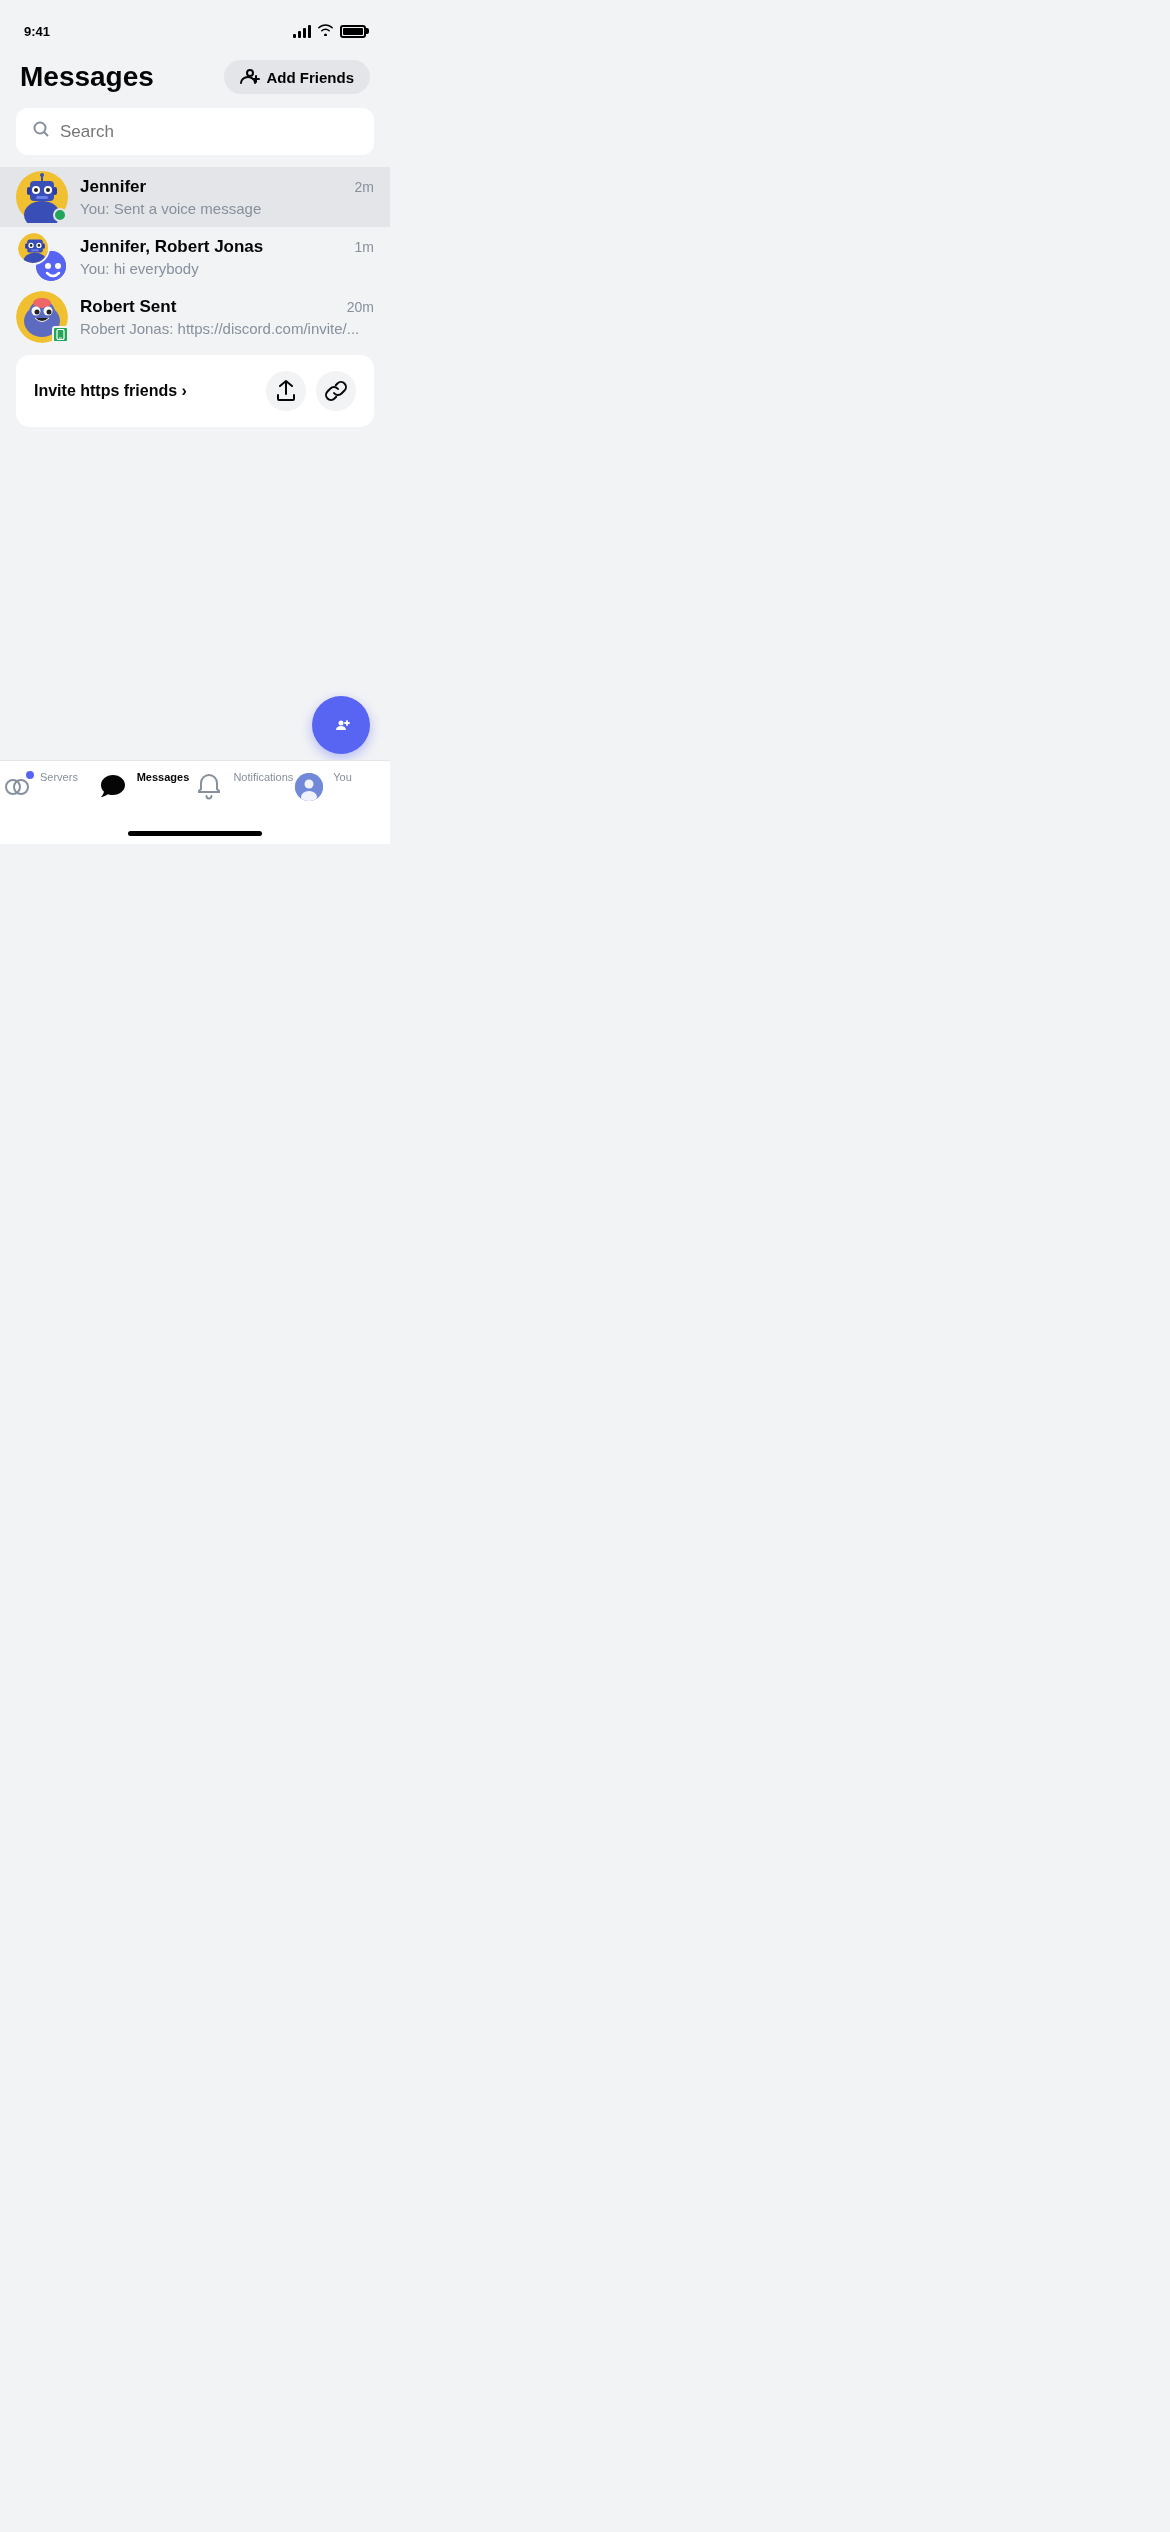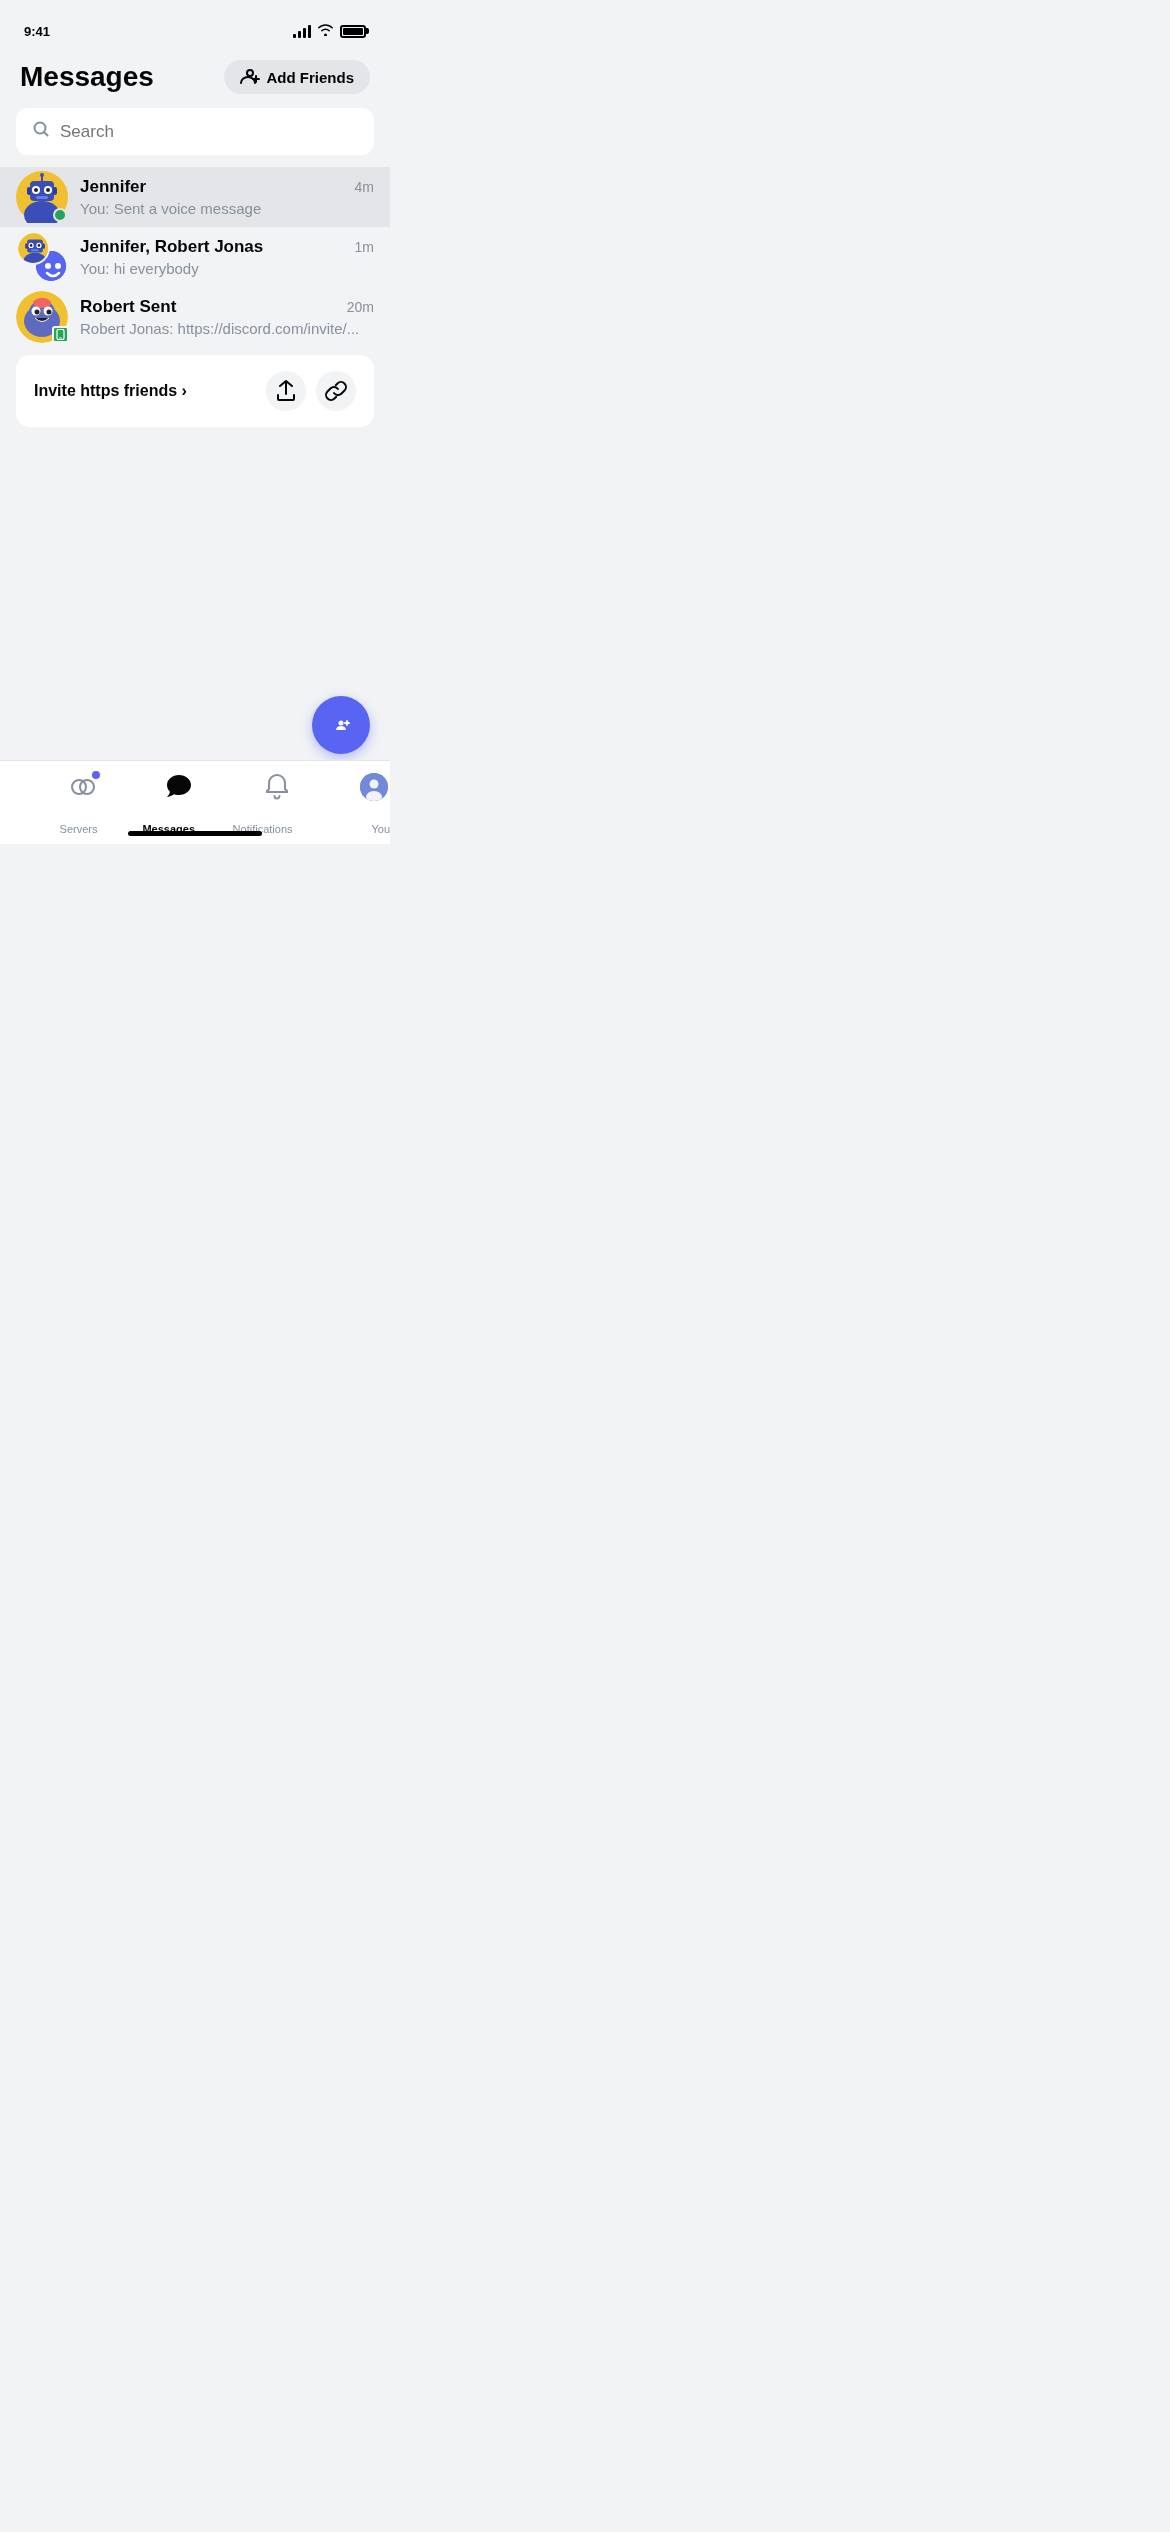--- a/index.html
+++ b/index.html
@@ -251,23 +251,23 @@
       height: 84px;
       background: #fff;
       display: flex;
       align-items: flex-start;
       padding-top: 10px;
       border-top: 1px solid #e3e5e8;
     }
     .nav-item {
       flex: 1;
       display: flex;
-      flex-direction: column;
-      align-items: flex-end;
-      gap: 20px;
+      flex-direction: row;
+      align-items: flex-start;
+      gap: 8px;
       cursor: pointer;
     }
     .nav-icon-wrap {
       position: relative;
       width: 32px;
       height: 32px;
       display: flex;
       align-items: center;
       justify-content: center;
     }
@@ -374,21 +374,21 @@
 
         <rect x="11" y="16" width="4" height="8" rx="2" fill="#2a3aa8"></rect>
         <rect x="37" y="16" width="4" height="8" rx="2" fill="#2a3aa8"></rect>
       </svg>
       
       <div class="online-dot" style="position:absolute;bottom:1px;right:1px;width:14px;height:14px;background:#23a559;border-radius:50%;border:2.5px solid #e3e5e8;"></div>
     </div>
     <div class="message-content">
       <div class="message-row1">
         <span class="contact-name">Jennifer</span>
-        <span class="message-time">4m</span>
+        <span class="message-time">2m</span>
       </div>
       <div class="message-preview">You: Sent a voice message</div>
     </div>
   </div>
 
   <div class="message-item">
     <div class="avatar-wrap" style="width:52px;height:52px;position:relative;">
 
       <div style="position:absolute;bottom:0;right:0;width:34px;height:34px;border-radius:50%;background:#5865f2;overflow:hidden;border:2.5px solid #f2f3f5;">
         <svg width="34" height="34" viewBox="0 0 34 34">

